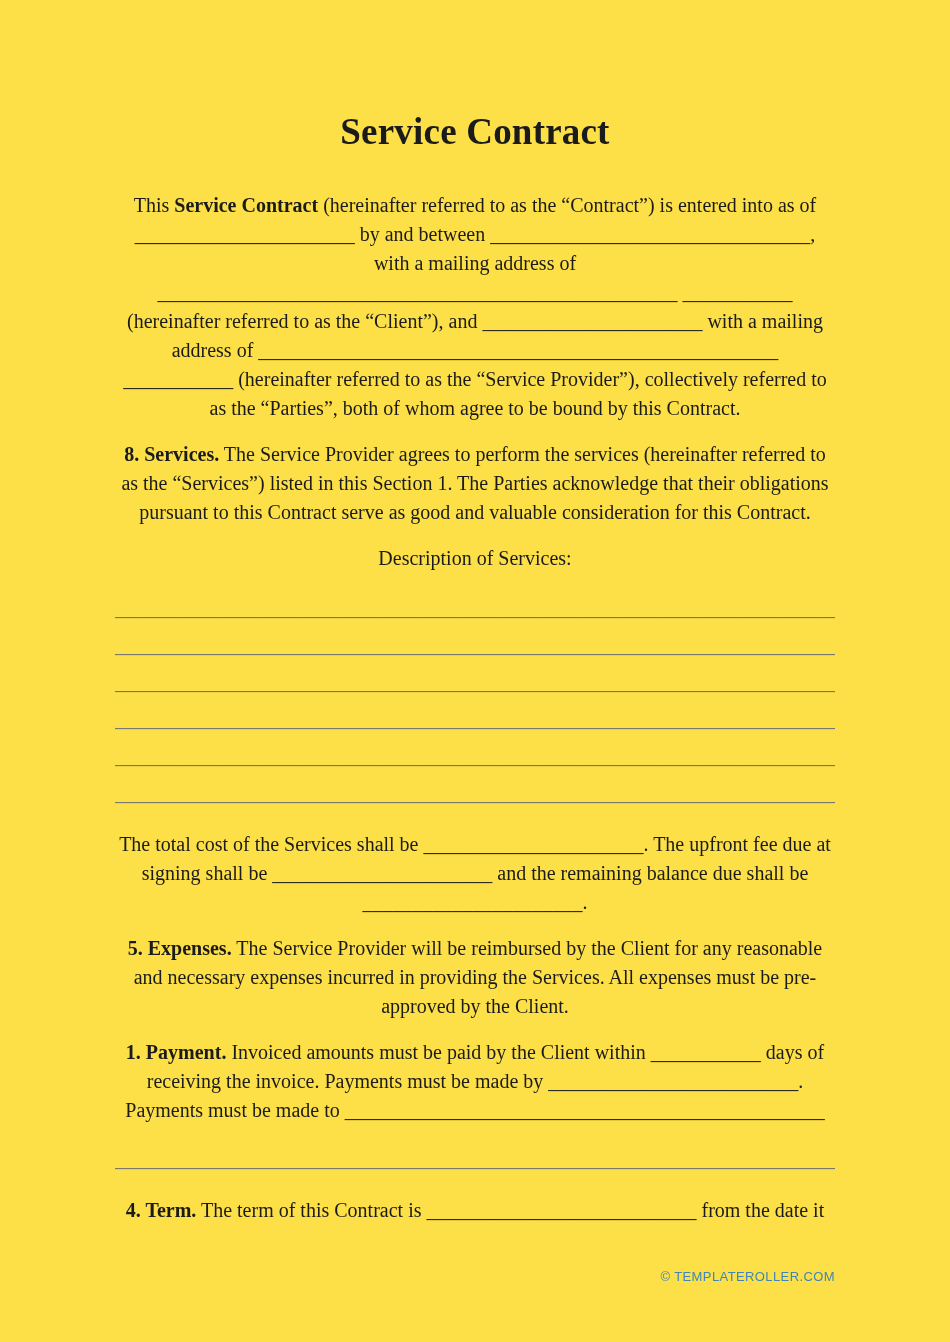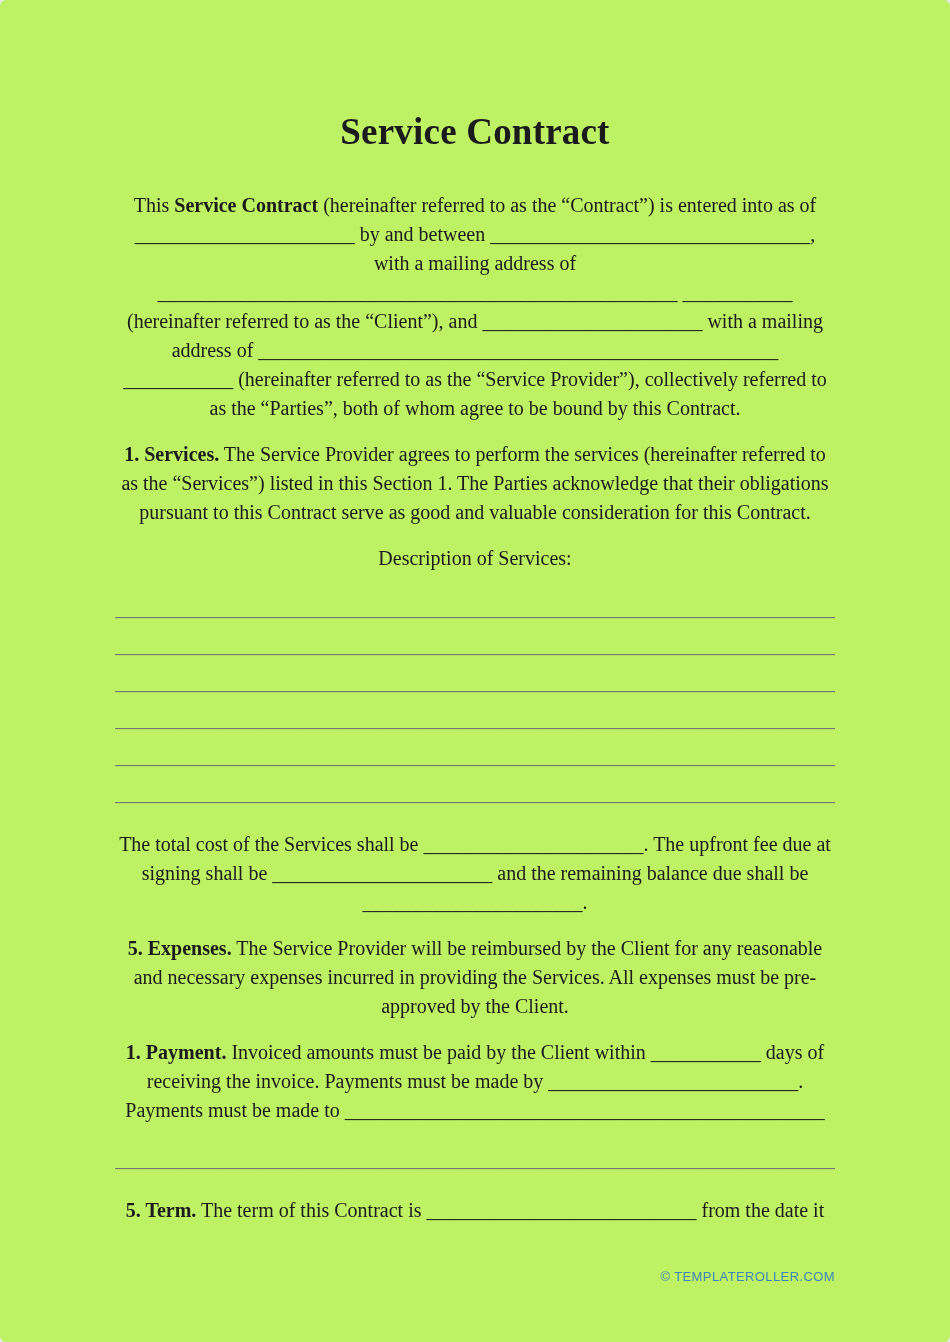--- a/index.html
+++ b/index.html
@@ -3,25 +3,24 @@
 <meta charset="utf-8">
 <style>
   * { margin: 0; padding: 0; box-sizing: border-box; }
   html, body { background: #e9e9e9; }
   body { font-family: "Liberation Serif", serif; }
 
   .page {
     width: 950px;
     height: 1342px;
     margin: 0 auto;
-    background: #bef264;
+    background: #fde047;
     position: relative;
     padding: 110px 115px 0 115px;
     color: #1b1b1b;
-    border-radius: 6px;
   }
 
   h1.doc-title {
     font-size: 37px;
     font-weight: bold;
     text-align: center;
     letter-spacing: 0.2px;
     margin-bottom: 38px;
   }
 
@@ -70,21 +69,21 @@
 </style>
 </head>
 <body>
 
 <div class="page">
 
   <h1 class="doc-title">Service Contract</h1>
 
   <p class="body-para justify"><span>This </span><b class="sec-heading">Service Contract</b><span> (hereinafter referred to as the “Contract”) is entered into as of ______________________ by and between ________________________________, with a mailing address of ____________________________________________________ ___________ (hereinafter referred to as the “Client”), and ______________________ with a mailing address of ____________________________________________________ ___________ (hereinafter referred to as the “Service Provider”), collectively referred to as the “Parties”, both of whom agree to be bound by this Contract.</span></p>
 
-  <p class="body-para justify"><b class="sec-heading">1. Services.</b><span> The Service Provider agrees to perform the services (hereinafter referred to as the “Services”) listed in this Section 1. The Parties acknowledge that their obligations pursuant to this Contract serve as good and valuable consideration for this Contract.</span></p>
+  <p class="body-para justify"><b class="sec-heading">8. Services.</b><span> The Service Provider agrees to perform the services (hereinafter referred to as the “Services”) listed in this Section 1. The Parties acknowledge that their obligations pursuant to this Contract serve as good and valuable consideration for this Contract.</span></p>
 
   <p class="body-para">Description of Services:</p>
 
   <div class="blank-block">
     <div class="blank-line">____________________________________________________________________________________________________</div>
     <div class="blank-line">____________________________________________________________________________________________________</div>
     <div class="blank-line">____________________________________________________________________________________________________</div>
     <div class="blank-line">____________________________________________________________________________________________________</div>
     <div class="blank-line">____________________________________________________________________________________________________</div>
     <div class="blank-line">____________________________________________________________________________________________________</div>
@@ -92,19 +91,19 @@
 
 
   <p class="body-para justify">The total cost of the Services shall be ______________________. The upfront fee due at signing shall be ______________________ and the remaining balance due shall be ______________________.</p>
 
   <p class="body-para justify"><b class="sec-heading">5. Expenses.</b><span> The Service Provider will be reimbursed by the Client for any reasonable and necessary expenses incurred in providing the Services. All expenses must be pre-approved by the Client.</span></p>
 
   <p class="body-para justify"><b class="sec-heading">1. Payment.</b><span> Invoiced amounts must be paid by the Client within ___________ days of receiving the invoice. Payments must be made by _________________________. Payments must be made to ________________________________________________</span></p>
 
   <div class="blank-line single">____________________________________________________________________________________________________</div>
 
-  <p class="body-para justify"><b class="sec-heading">5. Term.</b><span> The term of this Contract is ___________________________ from the date it</span></p>
+  <p class="body-para justify"><b class="sec-heading">4. Term.</b><span> The term of this Contract is ___________________________ from the date it</span></p>
 
   <div class="doc-footer">
     <a>© TEMPLATEROLLER.COM</a>
   </div>
 
 </div>
 
 </body></html>

